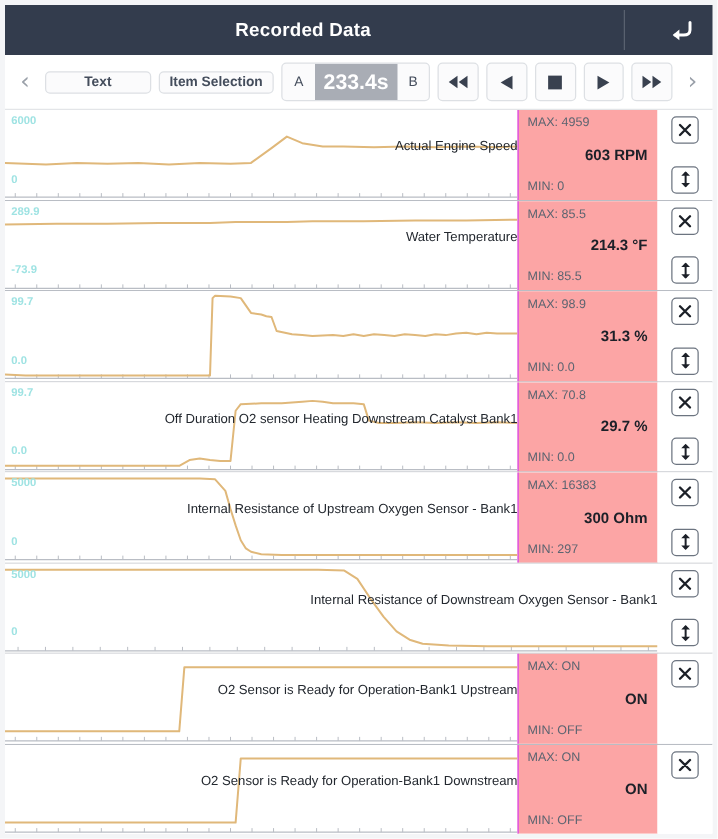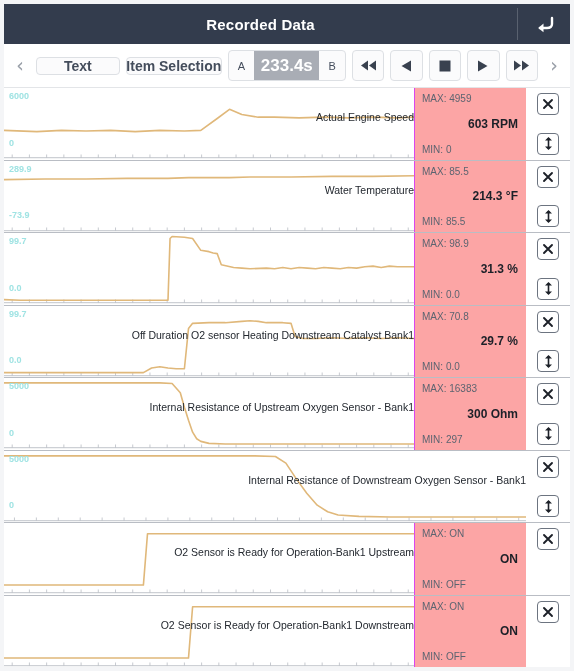--- a/index.html
+++ b/index.html
@@ -16,20 +16,21 @@
     display: flex; flex-direction: column;
   }
 
   
   .titlebar {
     height: 40px;
     background: #333c4d;
     display: flex; align-items: stretch;
     flex: 0 0 40px;
     margin: 4px 4px 0 4px;
+    gap: 18px;
   }
   .titlebar-title {
     flex: 1;
     display: flex; align-items: center; justify-content: center;
     color: #ffffff;
     font-size: 15px;
     font-weight: bold;
     letter-spacing: .2px;
   }
   .titlebar-divider { width: 1px; background: #59616f; margin: 4px 0; }
@@ -58,21 +59,21 @@
     cursor: pointer;
     font-family: "DejaVu Sans", sans-serif;
     line-height: 1;
   }
   .btn {
     height: 18px;
     border: 1px solid #dde0e4;
     border-radius: 4px;
     background: #fbfbfc;
     color: #444d5c;
-    font-size: 14px;
+    font-size: 11px;
     font-weight: bold;
     display: flex; align-items: center; justify-content: center;
     cursor: pointer;
     white-space: nowrap;
   }
   .btn-text { width: 88px; }
   .btn-item { width: 96px; padding: 0 6px; }
 
   .ab-group {
     height: 31px;

